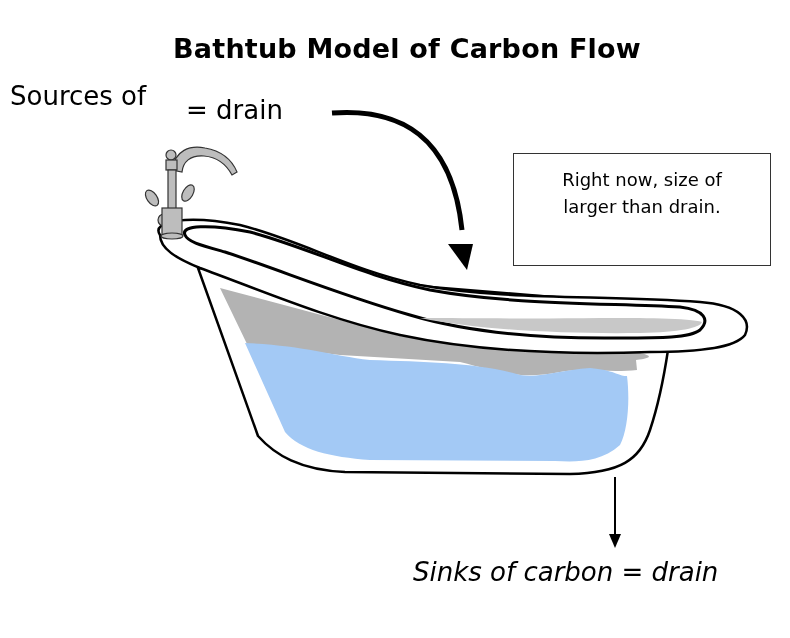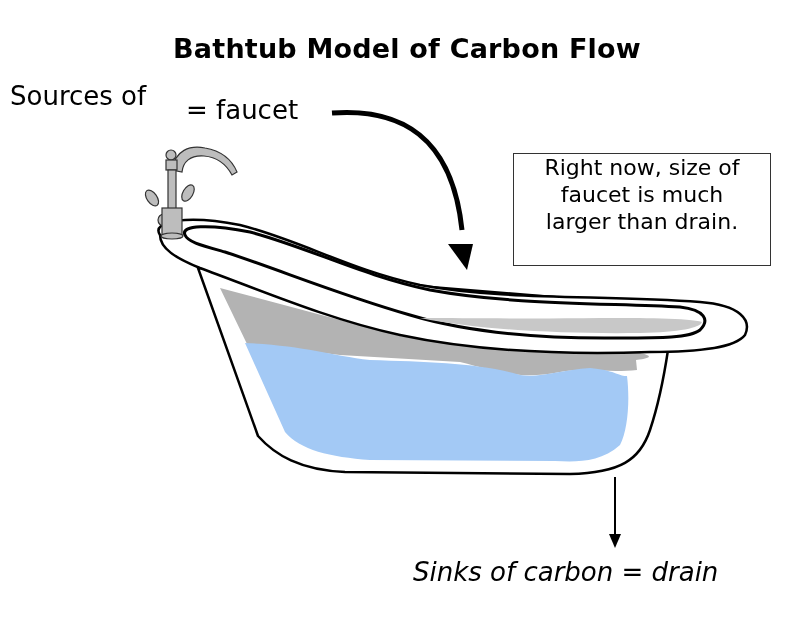--- a/index.html
+++ b/index.html
@@ -1,32 +1,32 @@
 <!DOCTYPE html>
 <html><head>
 <meta charset="utf-8">
 <style>
   html,body{margin:0;padding:0;background:#ffffff;}
   body{width:790px;height:638px;position:relative;overflow:hidden;font-family:"DejaVu Sans",sans-serif;color:#000;}
   .title{position:absolute;left:12px;width:790px;top:33px;text-align:center;font-weight:bold;font-size:27px;letter-spacing:0.2px;}
   .src{position:absolute;left:10px;top:80px;width:168px;text-align:left;font-size:26px;line-height:33px;}
   .eq{position:absolute;left:186px;top:95px;font-size:26px;}
-  .note{position:absolute;left:513px;top:153px;width:258px;height:113px;border:1.5px solid #333;box-sizing:border-box;text-align:center;font-size:22px;line-height:27px;}
+  .note{position:absolute;left:513px;top:153px;width:258px;height:113px;border:1.5px solid #333;box-sizing:border-box;text-align:center;font-size:18px;line-height:27px;padding-top:12px;}
   .sink{position:absolute;left:413px;top:557px;font-size:26px;font-style:italic;}
   svg{position:absolute;left:0;top:0;}
 </style>
 </head>
 <body>
 
 <div class="title">Bathtub Model of Carbon Flow</div>
 
 <div class="src">
   <div>Sources of</div>
 </div>
-<div class="eq">= faucet</div>
+<div class="eq">= drain</div>
 
 <svg width="790" height="638" viewBox="0 0 790 638">
 
   <path d="M332,113 C400,108 452,135 462,230" fill="none" stroke="#000" stroke-width="5"></path>
   <polygon points="451,246 476,246 470,272" fill="#000" transform="translate(-3,-2)"></polygon>
 
   <path d="M198,268 L258,436 C275,455 300,470 345,472 L570,474 C620,473 640,460 650,430 C660,400 665,370 668,350 C672,340 680,340 690,338 L650,305 Z" fill="#fff" stroke="#000" stroke-width="2.5" stroke-linejoin="round"></path>
 
   <path d="M220,288 L400,336 C500,352 600,352 640,353 C650,355 655,358 636,360 L637,370 C610,373 585,368 560,372 C520,380 500,372 460,362 L340,355 L247,344 Z" fill="#b3b3b3"></path>
 
@@ -48,17 +48,16 @@
     <rect x="162" y="208" width="20" height="28"></rect>
     <ellipse cx="172" cy="236" rx="11" ry="3"></ellipse>
   </g>
 
   <line x1="615" y1="477" x2="615" y2="540" stroke="#000" stroke-width="2"></line>
   <polygon points="609,534 621,534 615,548" fill="#000"></polygon>
 </svg>
 
 <div class="note">
   <div>Right now, size of</div>
-  <div>faucet is much</div>
   <div>larger than drain.</div>
 </div>
 
 <div class="sink">Sinks of carbon = drain</div>
 
 </body></html>

